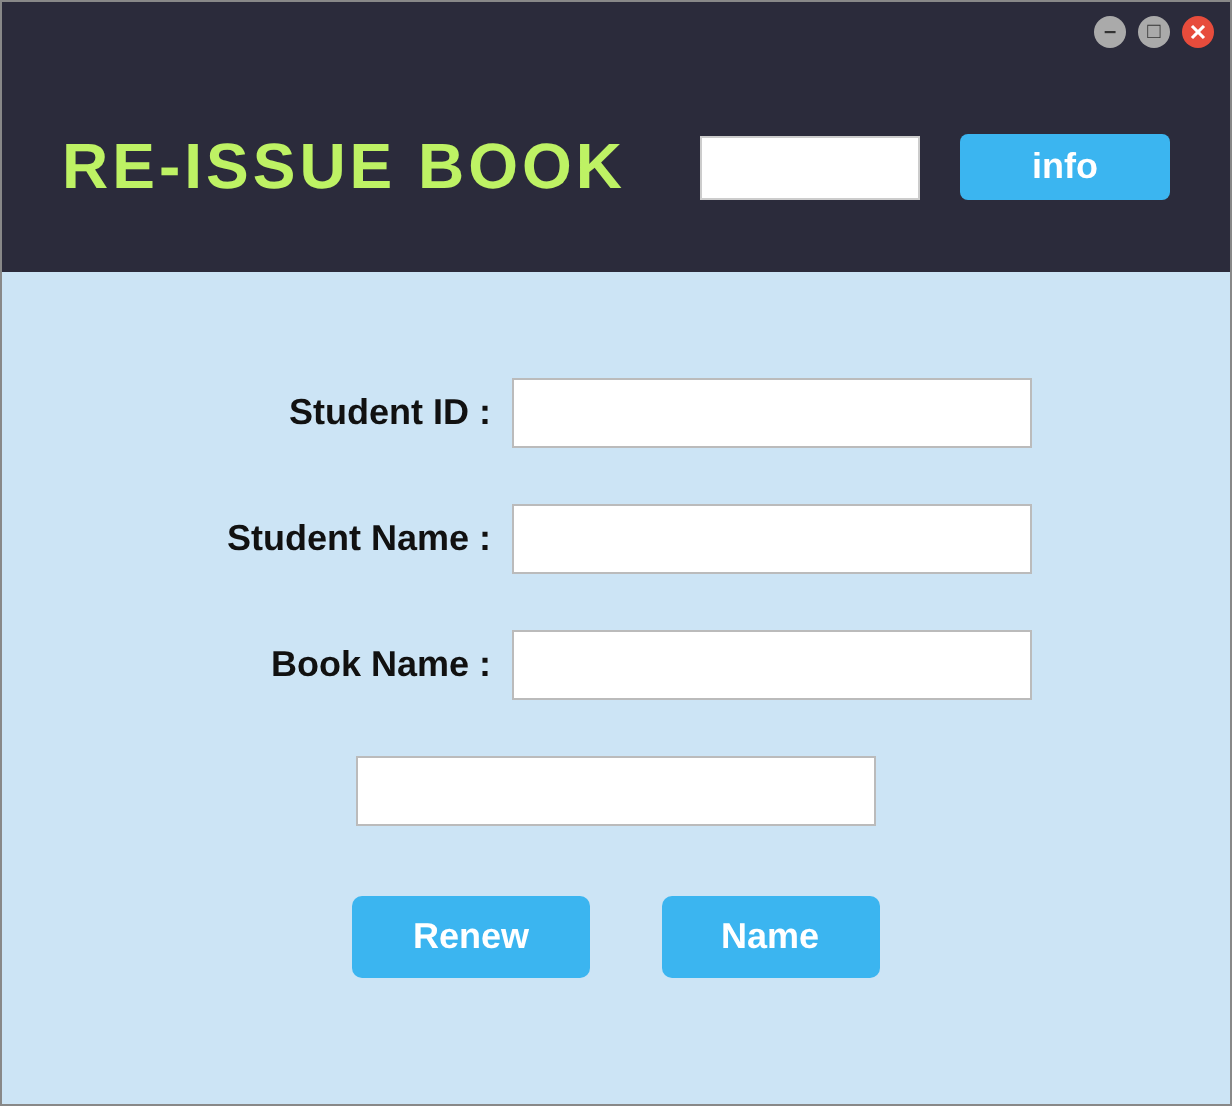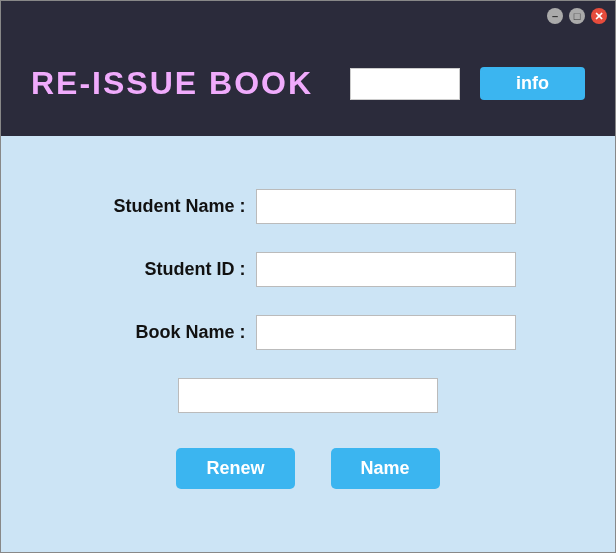--- a/index.html
+++ b/index.html
@@ -65,21 +65,21 @@
     .header {
       background: #2b2b3b;
       height: 105px;
       display: flex;
       align-items: center;
       padding: 0 30px;
       gap: 20px;
     }
 
     .header-title {
-      color: #f0abfc;
+      color: #bef264;
       font-size: 32px;
       font-weight: 900;
       letter-spacing: 2px;
       flex: 1;
     }
 
     .header-search {
       width: 110px;
       height: 32px;
       background: white;
@@ -177,26 +177,26 @@
   <div class="header">
     <span class="header-title">RE-ISSUE BOOK</span>
     <input class="header-search" type="text" value="" placeholder="" style="">
     <button class="info-btn">info</button>
   </div>
 
   <div class="content">
     <div class="form-area">
 
       <div class="form-row">
+        <label class="form-label">Student ID :</label>
+        <input class="form-input" type="text" value="" style="">
+      </div>
+
+      <div class="form-row">
         <label class="form-label">Student Name :</label>
-        <input class="form-input" type="text" value="" style="">
-      </div>
-
-      <div class="form-row">
-        <label class="form-label">Student ID :</label>
         <input class="form-input" type="text" value="" style="">
       </div>
 
       <div class="form-row">
         <label class="form-label">Book Name :</label>
         <input class="form-input" type="text" value="" style="">
       </div>
 
       <div class="form-row">
         <input class="form-input" type="text" value="" style="">

